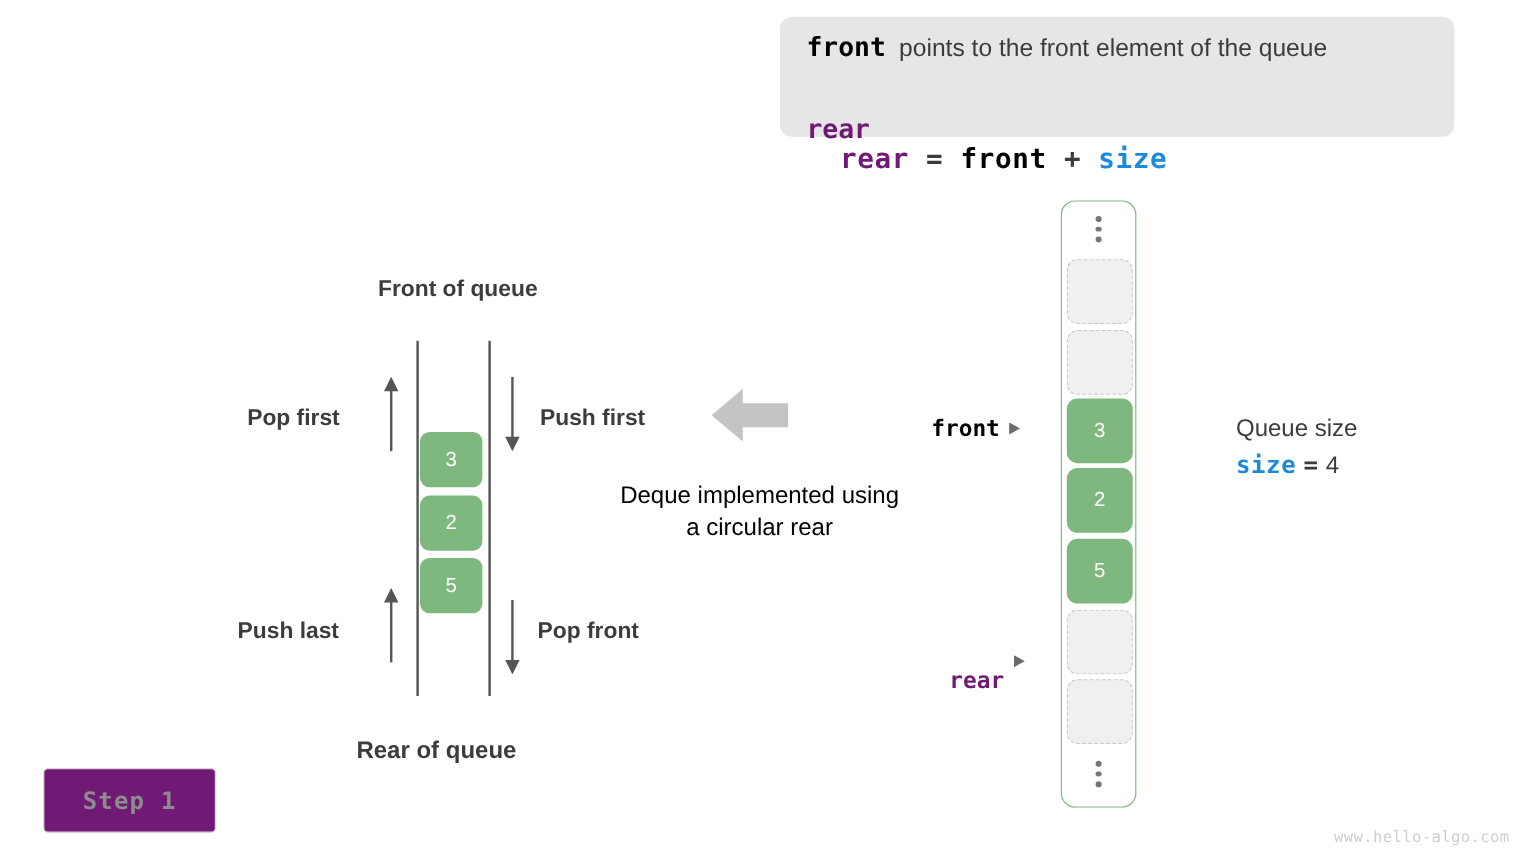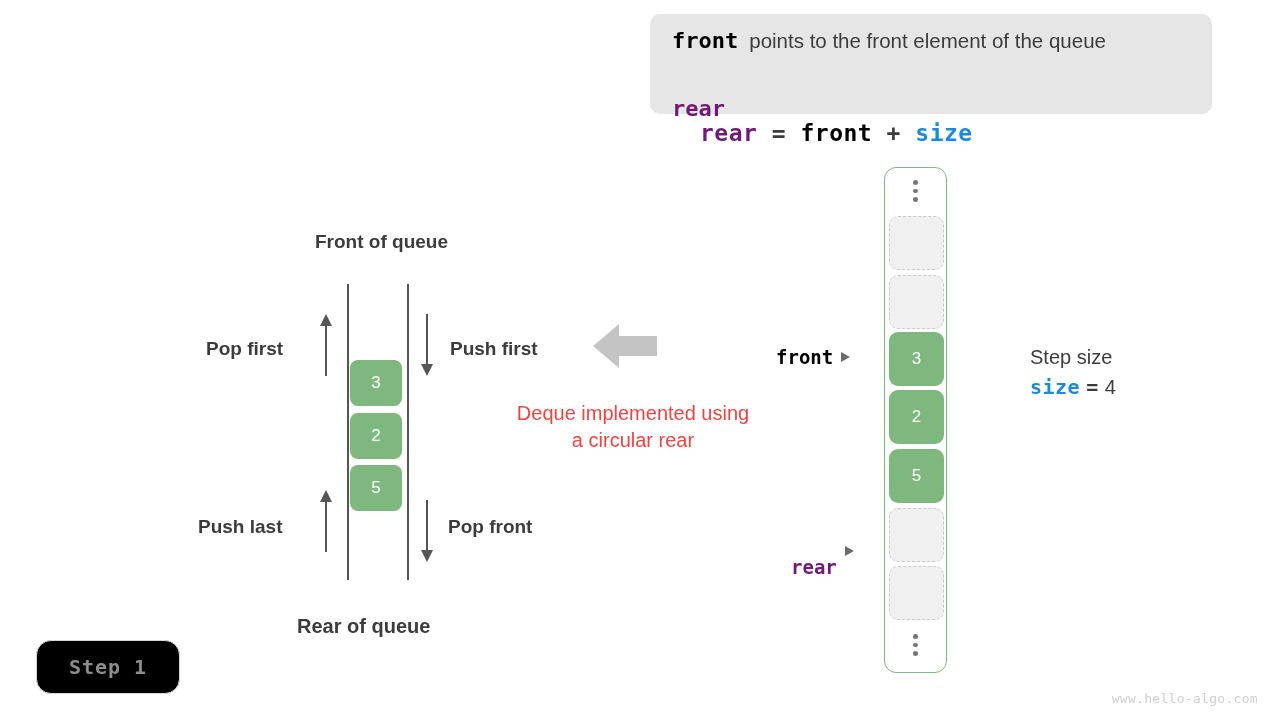--- a/index.html
+++ b/index.html
@@ -129,21 +129,21 @@
 
   
   #caption {
     position: absolute;
     left: 483px;
     top: 400px;
     width: 300px;
     text-align: center;
     font-size: 20px;
     line-height: 27px;
-    color: #ef4444;
+    color: #000000;
   }
 
   
   #array-container {
     position: absolute;
     left: 884px;
     top: 167px;
     width: 63px;
     height: 506px;
     border: 1.6px solid #7fb87f;
@@ -232,22 +232,22 @@
   }
 
   
   #step-badge {
     position: absolute;
     left: 36px;
     top: 640px;
     width: 144px;
     height: 54px;
     border: 1.5px solid #d6d6d6;
-    border-radius: 15px;
-    background: #000000;
+    border-radius: 4px;
+    background: #701a75;
     display: flex;
     align-items: center;
     justify-content: center;
     font-size: 20px;
     letter-spacing: 1px;
     color: #8d8d8d;
     box-sizing: border-box;
   }
 
   
@@ -350,21 +350,21 @@
 <div class="ptr" style="left:776px; top:346px">
   <span class="mono kw-front">front</span>
   <span class="tri"></span>
 </div>
 <div class="ptr" style="left:791px; top:524px">
   <span class="mono kw-rear">rear</span>
   <span class="tri"></span>
 </div>
 
 <div id="queue-size-block">
-  <div id="queue-size-title">Step size</div>
+  <div id="queue-size-title">Queue size</div>
   <div id="queue-size-value">
     <span class="mono kw-size">size</span>
     <span class="mono" style="color:#3c3c3c">=</span>
     <span style="color:#3c3c3c">4</span>
   </div>
 </div>
 
 <div id="step-badge" class="mono">Step 1</div>
 
 <div id="watermark">www.hello-algo.com</div>

